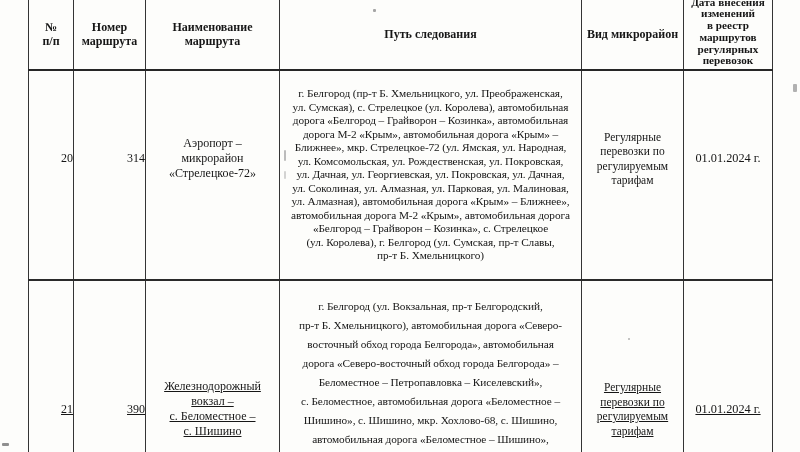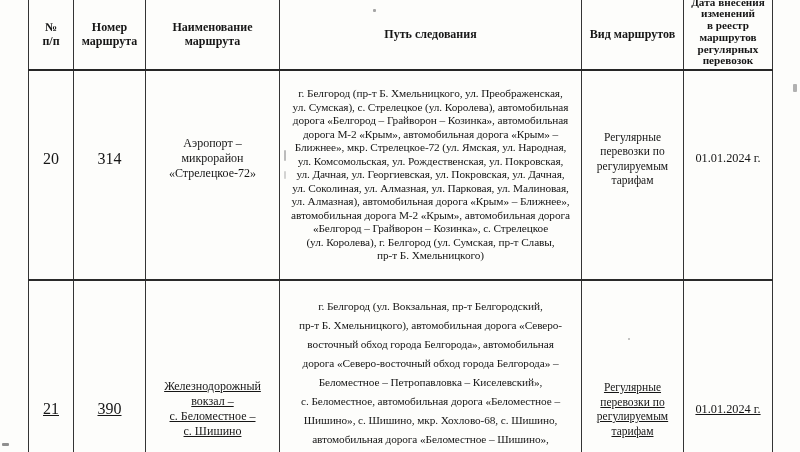--- a/index.html
+++ b/index.html
@@ -28,21 +28,21 @@
   th.date-th{position:relative;}
   .date-head{
     position:absolute;left:0;right:0;bottom:2px;
     font-size:11.2px;line-height:11.7px;font-weight:bold;
   }
   tr.r20{height:199px}
   tr.r21{height:178px}
   tr.r20 td{border-bottom:2px solid #2a2a2a;}
   tr.r21 td{border-bottom:2.3px solid #262626;}
 
-  td.num{font-size:16px;}
+  td.num{font-size:12px;text-align:right;}
   td.name{font-size:12px;line-height:15px;}
   td.path{font-size:11.3px;letter-spacing:-0.1px;padding:16px 2px;}
   tr.r20 td.path{line-height:13.5px;}
   tr.r21 td.path{line-height:19px;}
   td.type{font-size:11.5px;line-height:14.5px;}
   td.date{font-size:12.3px;}
   
   tr.r20 td.num,tr.r20 td.name,tr.r20 td.type,tr.r20 td.date{padding-bottom:32px;}
   tr.r21 td.num,tr.r21 td.name,tr.r21 td.type,tr.r21 td.date{padding-bottom:22px;text-decoration:underline;}
 
@@ -70,21 +70,21 @@
     </colgroup>
     <thead>
       <tr>
         <th>№
 п/п</th>
         <th>Номер
 маршрута</th>
         <th>Наименование
 маршрута</th>
         <th>Путь следования</th>
-        <th>Вид маршрутов</th>
+        <th>Вид микрорайон</th>
         <th class="date-th">
           <div class="date-head">Дата внесения
 изменений
 в реестр
 маршрутов
 регулярных
 перевозок</div>
         </th>
       </tr>
     </thead>

